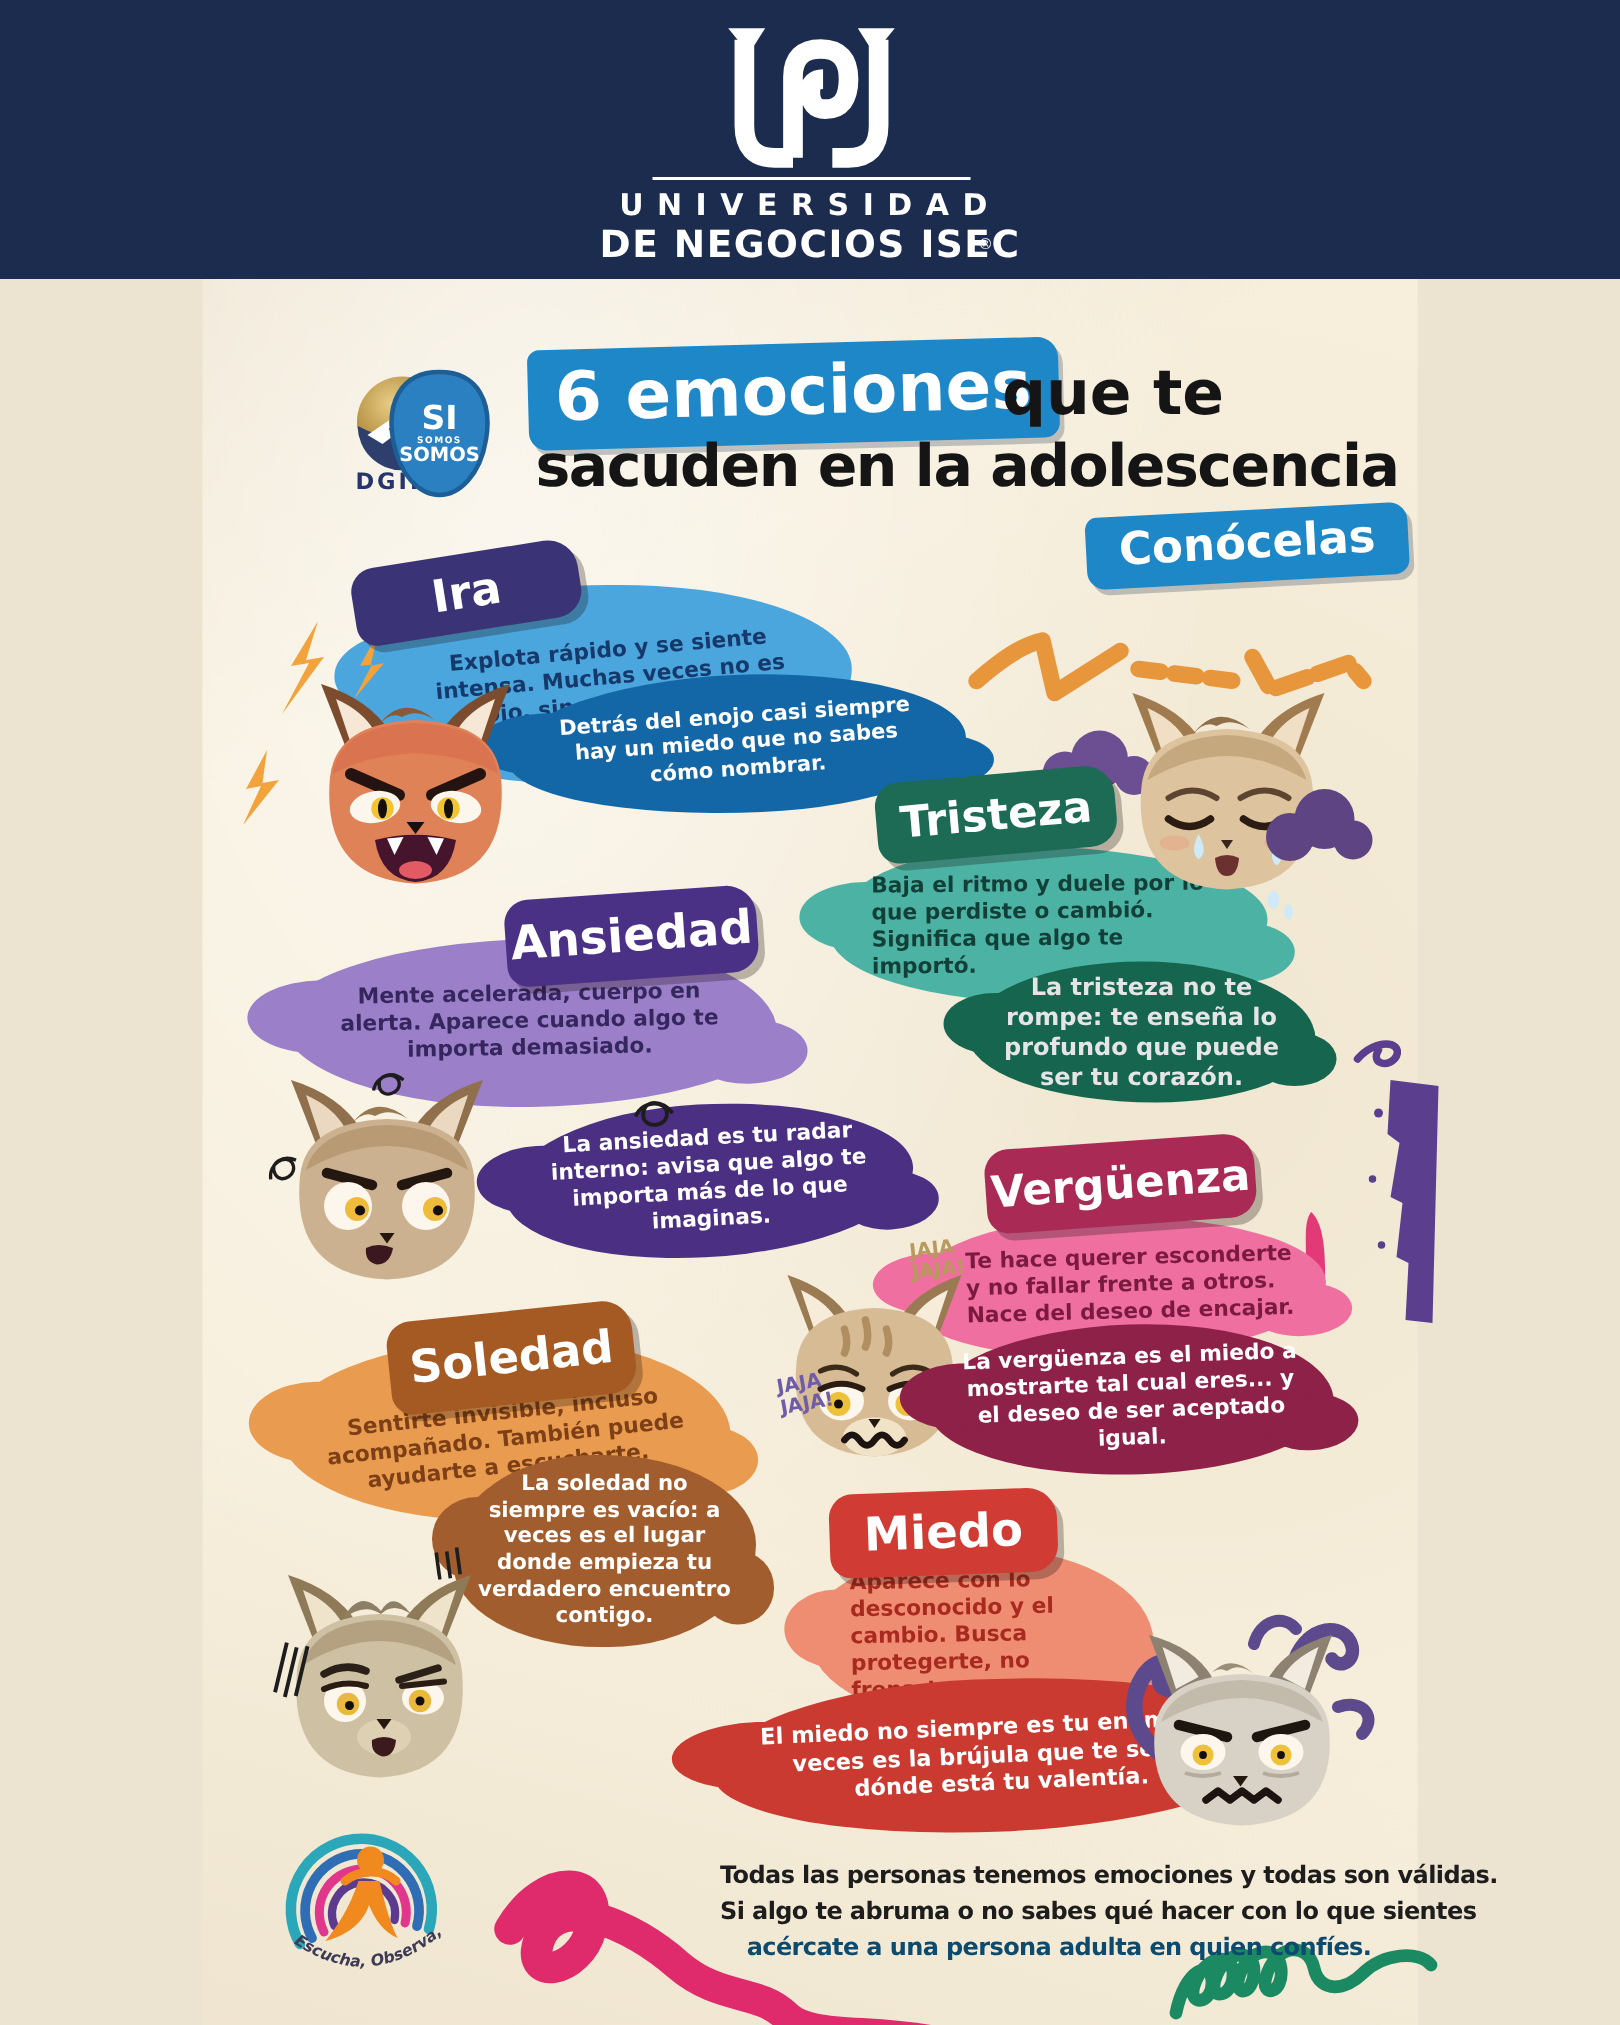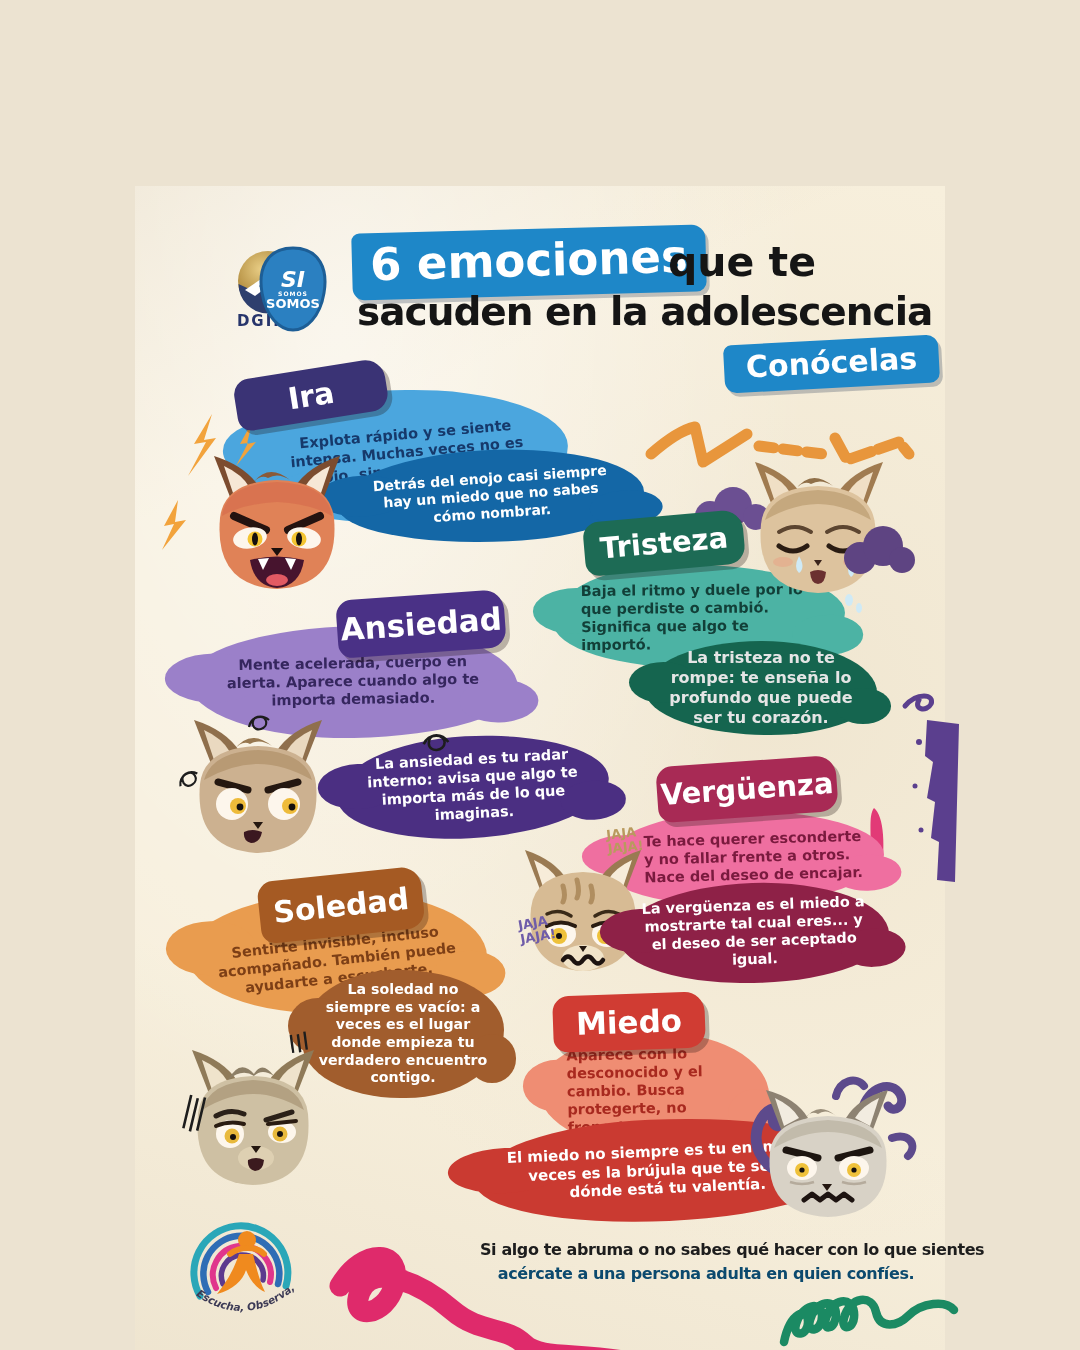--- a/index.html
+++ b/index.html
@@ -35,21 +35,21 @@
   .conocelas{position:absolute;left:724px;top:340px;padding:5px 22px 8px;background:#1e87c8;color:#fff;
      font-size:30px;font-weight:bold;transform:rotate(-3deg);border-radius:8px 12px 10px 12px;
      box-shadow:3px 4px 0 rgba(20,40,70,.25);z-index:6;}
 
   
   .dgire{position:absolute;left:183px;top:250px;width:74px;text-align:center;z-index:6;margin-left:48px;}
   .dgire-label{font-size:15px;font-weight:bold;color:#27356b;letter-spacing:2px;margin-top:-8px;}
   .si-badge{position:absolute;left:258px;top:246px;z-index:6;}
   .si-text{position:absolute;left:0;top:0;width:70px;height:86px;display:flex;flex-direction:column;
      align-items:center;justify-content:center;color:#fff;font-weight:bold;line-height:1;}
-  .si-text .l1{font-size:22px;font-style:italic;} .si-text .l2{font-size:6px;letter-spacing:1px;} .si-text .l3{font-size:13px;}
+  .si-text .l1{font-size:22px;} .si-text .l2{font-size:6px;letter-spacing:1px;} .si-text .l3{font-size:13px;}
 
   
   .ebadge{position:absolute;color:#fff;font-weight:bold;display:flex;align-items:center;justify-content:center;
      border-radius:16px 20px 18px 14px;z-index:5;box-shadow:4px 5px 0 rgba(30,15,10,.28);}
   .b-ira  {left:235px;top:369px;width:152px;height:52px;background:#3a3375;transform:rotate(-9deg);font-size:30px;}
   .b-tris {left:584px;top:516px;width:160px;height:54px;background:#1d6b55;transform:rotate(-5deg);font-size:29px;}
   .b-ansi {left:337px;top:595px;width:168px;height:58px;background:#4a3186;transform:rotate(-4deg);font-size:31px;}
   .b-verg {left:657px;top:761px;width:180px;height:56px;background:#a82a55;transform:rotate(-4deg);font-size:29px;}
   .b-sole {left:259px;top:874px;width:164px;height:62px;background:#a55a23;transform:rotate(-6deg);font-size:30px;}
   .b-miedo{left:553px;top:994px;width:152px;height:56px;background:#d03c33;transform:rotate(-2deg);font-size:31px;}
@@ -104,20 +104,35 @@
   .footer-text{position:absolute;left:480px;top:1238px;width:452px;text-align:center;font-weight:bold;
      color:#1d1d1d;font-size:16px;letter-spacing:-.4px;line-height:1.5;z-index:6;}
   .footer-text div{white-space:nowrap;}
   .footer-highlight{color:#0c4a6e;}
 </style>
 </head>
 <body>
 
 <div class="stage">
 
+  <div class="header">
+    <svg class="hlogo" width="162" height="108" viewBox="0 0 196 140">
+      <g fill="none" stroke="#ffffff" stroke-width="17">
+        <path d="M40 24 L40 98 Q40 126 66 126 L82 126"></path>
+        <path d="M82 126 L82 56 Q82 32 106 32 Q130 32 130 58 Q130 84 110 84 Q97 84 97 69 Q97 58 108 58"></path>
+        <path d="M156 24 L156 98 Q156 126 130 126 L116 126"></path>
+      </g>
+      <path d="M26 14 L58 14 L44 36 Z" fill="#ffffff"></path>
+      <path d="M170 14 L138 14 L152 36 Z" fill="#ffffff"></path>
+    </svg>
+    <div class="hrule"></div>
+    <div class="huni">UNIVERSIDAD</div>
+    <div class="hneg">DE NEGOCIOS ISEC</div>
+    <div class="hreg">®</div>
+  </div>
 
   <div class="poster"></div>
 
   <div class="dgire">
     <svg width="70" height="66" viewBox="0 0 70 66">
       <defs>
         <radialGradient id="gold" cx="38%" cy="30%">
             <stop offset="0%" stop-color="#e8cd85"></stop>
             <stop offset="100%" stop-color="#b08a3c"></stop>
           </radialGradient>
@@ -399,20 +414,21 @@
     <circle cx="67" cy="44" r="9" fill="#f08a1e"></circle>
     <path d="M59 58 C53 76 45 88 37 98 C53 94 63 84 66 74 C70 84 76 92 85 96 C79 84 76 70 73 58 Z" fill="#f08a1e"></path>
     <path d="M50 58 C60 50 76 50 84 58" stroke="#f08a1e" stroke-width="6" fill="none" stroke-linecap="round"></path>
     <path id="eoaPath" d="M14 98 Q64 134 114 94" fill="none"></path>
     <text font-size="10.5" font-weight="bold" font-style="italic" fill="#3c3a55" font-family="DejaVu Sans, Liberation Sans, sans-serif">
       <textPath href="#eoaPath" startOffset="2">Escucha, Observa, Acompaña</textPath>
     </text>
   </svg>
 
   <div class="footer-text">
+    <div>Todas las personas tenemos emociones y todas son válidas.</div>
     <div>Si algo te abruma o no sabes qué hacer con lo que sientes</div>
     <div class="footer-highlight">acércate a una persona adulta en quien confíes.</div>
   </div>
 
   <svg class="decor" style="left:328px;top:1242px" width="312" height="112" viewBox="0 0 312 112">
     <path d="M12 44 C36 4 76 8 66 44 C58 74 20 80 32 50 C44 20 92 40 124 68 C152 92 178 84 196 102 C212 118 252 110 300 120" stroke="#df2a6b" stroke-width="21" fill="none" stroke-linecap="round"></path>
   </svg>
   <svg class="decor" style="left:778px;top:1284px" width="182" height="66" viewBox="0 0 182 66">
     <path d="M6 58 C12 28 30 22 30 38 C30 52 14 54 18 40 C24 20 44 16 44 32 C44 48 28 50 32 36 C38 16 58 14 58 30 C58 46 44 48 48 34 C54 14 74 12 76 28 C78 46 62 48 66 34 C72 12 94 10 98 28 C102 46 120 42 130 32 C144 18 168 16 176 26" stroke="#1b8a63" stroke-width="8.5" fill="none" stroke-linecap="round"></path>
   </svg>

